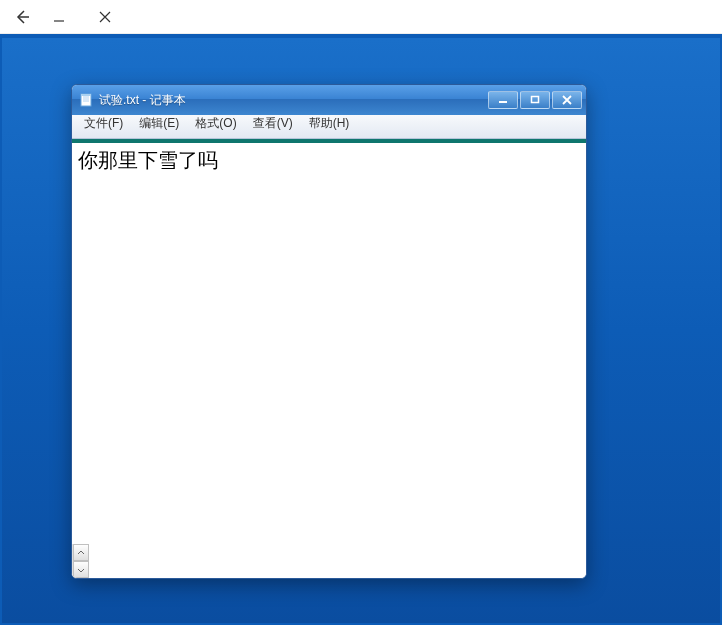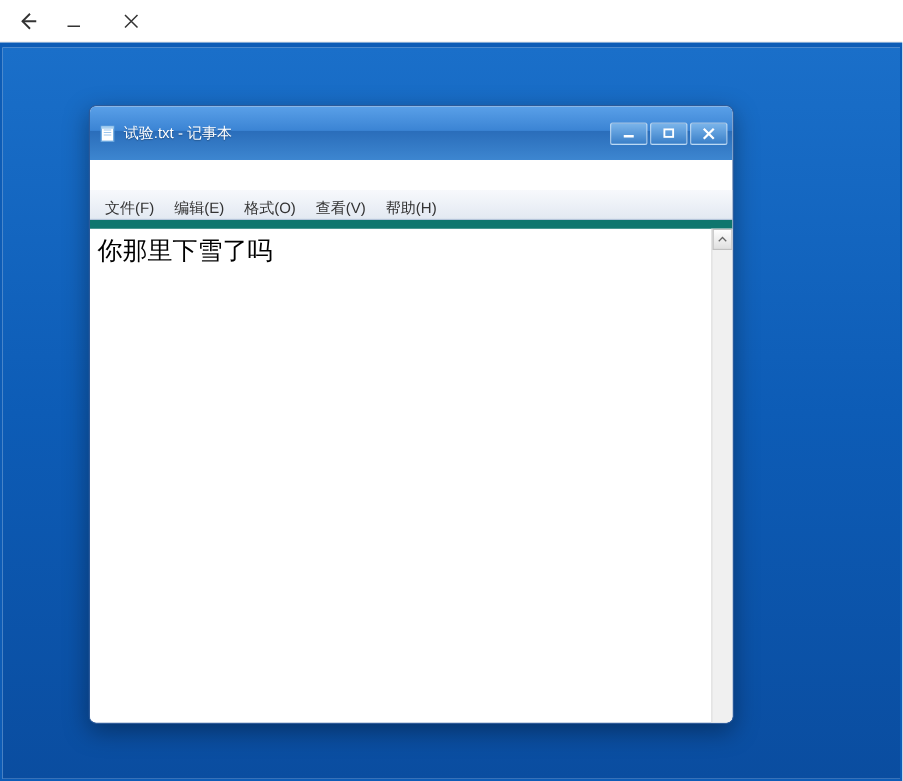--- a/index.html
+++ b/index.html
@@ -63,21 +63,21 @@
       top: 46px;
       width: 516px;
       height: 495px;
       border: 1px solid #2b5a9a;
       border-radius: 6px;
       box-shadow: 0 6px 20px rgba(0,0,0,0.35);
       overflow: hidden;
       background: #fff;
     }
     .np-titlebar {
-      height: 43px;
+      height: 30px;
       background: linear-gradient(180deg, #5aa0e8 0%, #3b84d4 45%, #2a6dba 46%, #3d86d0 100%);
       display: flex;
       align-items: center;
       padding: 0 4px 0 6px;
       color: #fff;
     }
     .np-icon {
       width: 16px;
       height: 16px;
       margin-right: 5px;
@@ -110,37 +110,37 @@
       background: linear-gradient(180deg, #7ab4ea 0%, #3a7fc8 100%);
     }
     .np-ctrl svg { display: block; }
 
     
     .np-menubar {
       height: 24px;
       background: linear-gradient(180deg, #f7f9fc 0%, #e3e9f2 100%);
       border-bottom: 1px solid #b5c5da;
       display: flex;
-      align-items: flex-start;
+      align-items: flex-end;
       padding: 4px 4px;
-      margin-top: 24px;
     }
     .np-menuitem {
       font-size: 12px;
       color: #333;
       padding: 2px 8px;
       cursor: pointer;
     }
 
     
     .np-body {
       height: calc(100% - 30px - 24px);
       background: #fff;
       display: flex;
-      border-top: 7px solid #0f766e;
+      border-top: 4px solid #0f766e;
+      flex-direction: column;
     }
     .np-text {
       flex: 1;
       padding: 4px 6px;
       font-size: 20px;
       font-family: "SimSun", "Microsoft YaHei", serif;
       color: #000;
       white-space: pre-wrap;
       overflow: hidden;
     }

